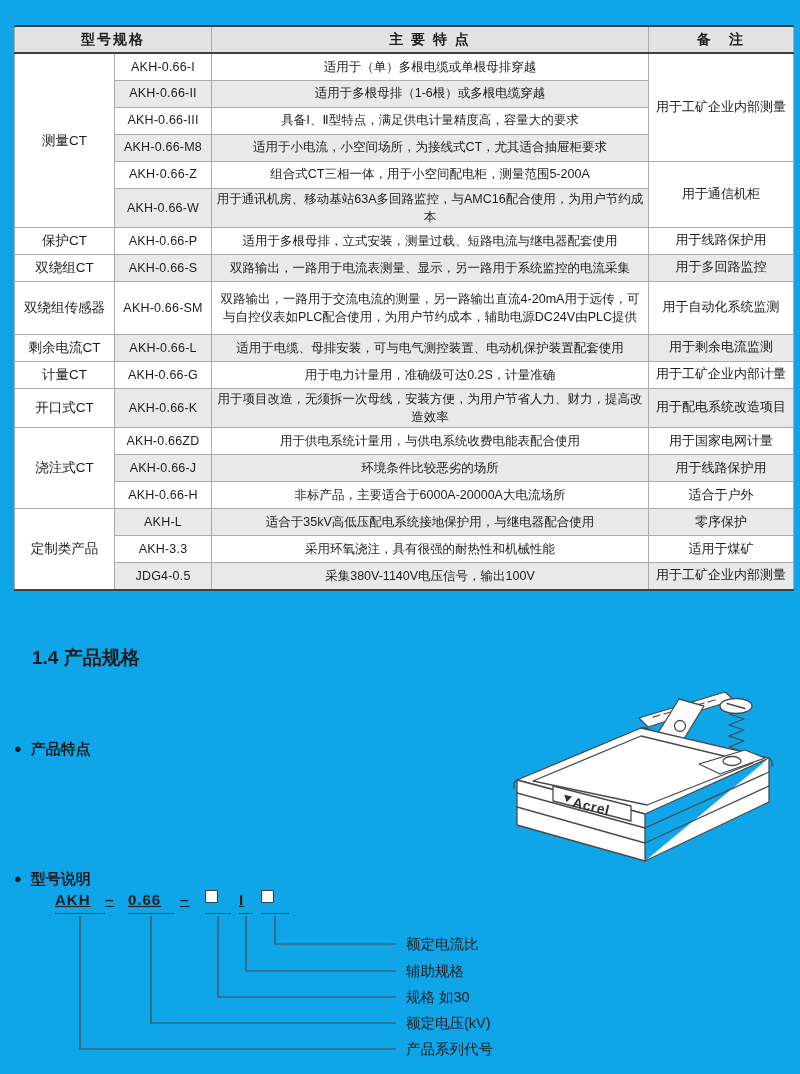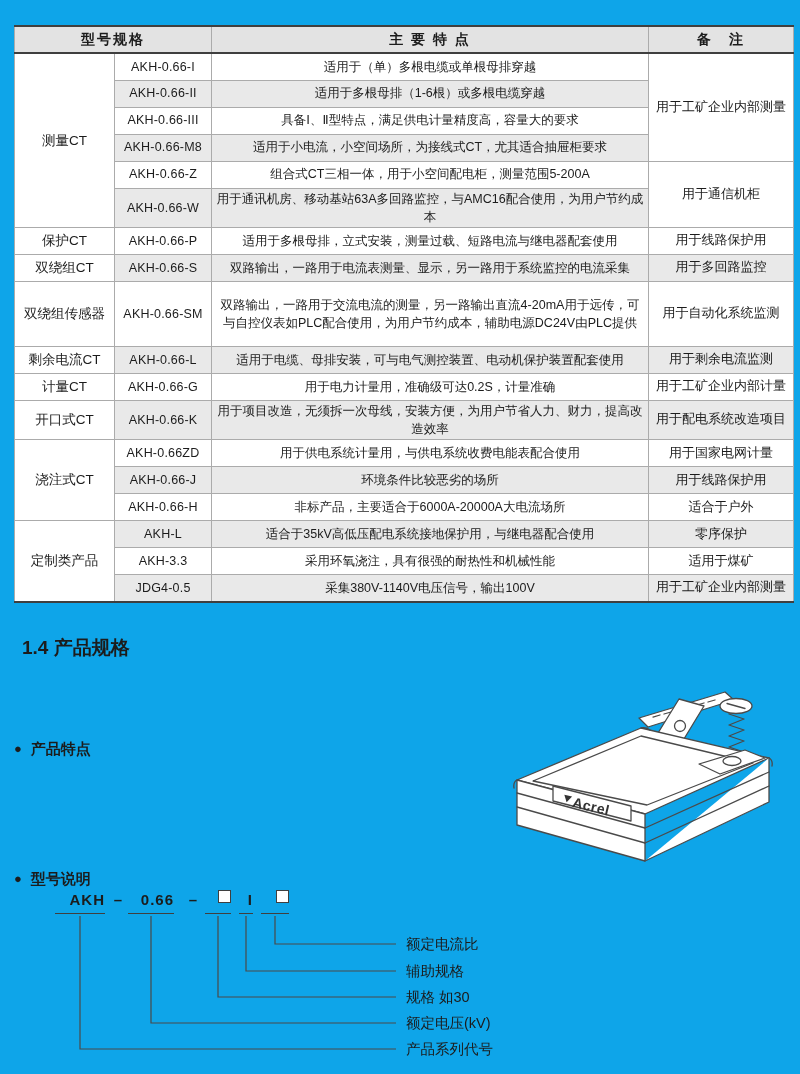--- a/index.html
+++ b/index.html
@@ -29,39 +29,39 @@
   }
   table.spec td{
     height:27px; border:1px solid var(--border); text-align:center;
     vertical-align:middle; font-size:13px; padding:1px 4px; line-height:1.45;
     background:#fff; overflow:hidden;
   }
   table.spec td.feat{font-size:12.5px;}
   table.spec td.model{font-size:12.5px; letter-spacing:0.2px;}
   table.spec td.cat{font-size:13.5px; background:#fff;}
   table.spec td.shade{background:var(--shade_bg);}
-  table.spec tr.tall{height:65px;padding-left:8px;}
+  table.spec tr.tall{height:53px;padding-left:8px;}
   table.spec tr.group-start td{border-top:1px solid var(--group);text-align:center;}
   
-  .h1{position:absolute; left:14px; top:627px; font-size:19px; font-weight:bold; margin:8px;}
+  .h1{position:absolute; left:14px; top:627px; font-size:19px; font-weight:bold; margin:18px;}
   .h2{position:absolute; left:14px; top:659px; font-size:16.5px; font-weight:bold; margin:0;}
   .h3{position:absolute; left:14px; top:688px; font-size:15px; font-weight:600; margin:0;}
   .bullet-line{position:absolute; left:14px; font-size:15px; font-weight:600;}
   .bullet-line .dot{font-size:13px; margin-right:9px; vertical-align:1px;}
   .bl-features{top:740px;} .bl-model{top:870px;}
   .para{
     position:absolute; left:14px; top:740px; width:500px; margin:0;
     font-size:15.5px; line-height:30px; text-indent:2em; text-align:justify;
   }
   
   .product-art{position:absolute; left:503px; top:684px; width:287px; height:184px;}
   
   .seg{
-    position:absolute; top:890px; height:24px; text-align:right;
-    font-size:15px; font-weight:600; line-height:20px; letter-spacing:1px;
+    position:absolute; top:890px; height:24px; text-align:left;
+    font-size:15px; font-weight:600; line-height:20px; letter-spacing:1px;text-decoration:underline;
   }
   .seg.u{border-bottom:1.6px solid var(--heavy);}
   .seg .box{
     display:inline-block; width:13px; height:13px;
     border:1.5px solid var(--heavy); margin-bottom:2px; background:#fff;
   }
   .callouts{position:absolute; left:14px; top:916px;}
   .callouts text{
     font-family:"Liberation Sans","DejaVu Sans",sans-serif;
     font-size:14.5px; fill:var(--text);

